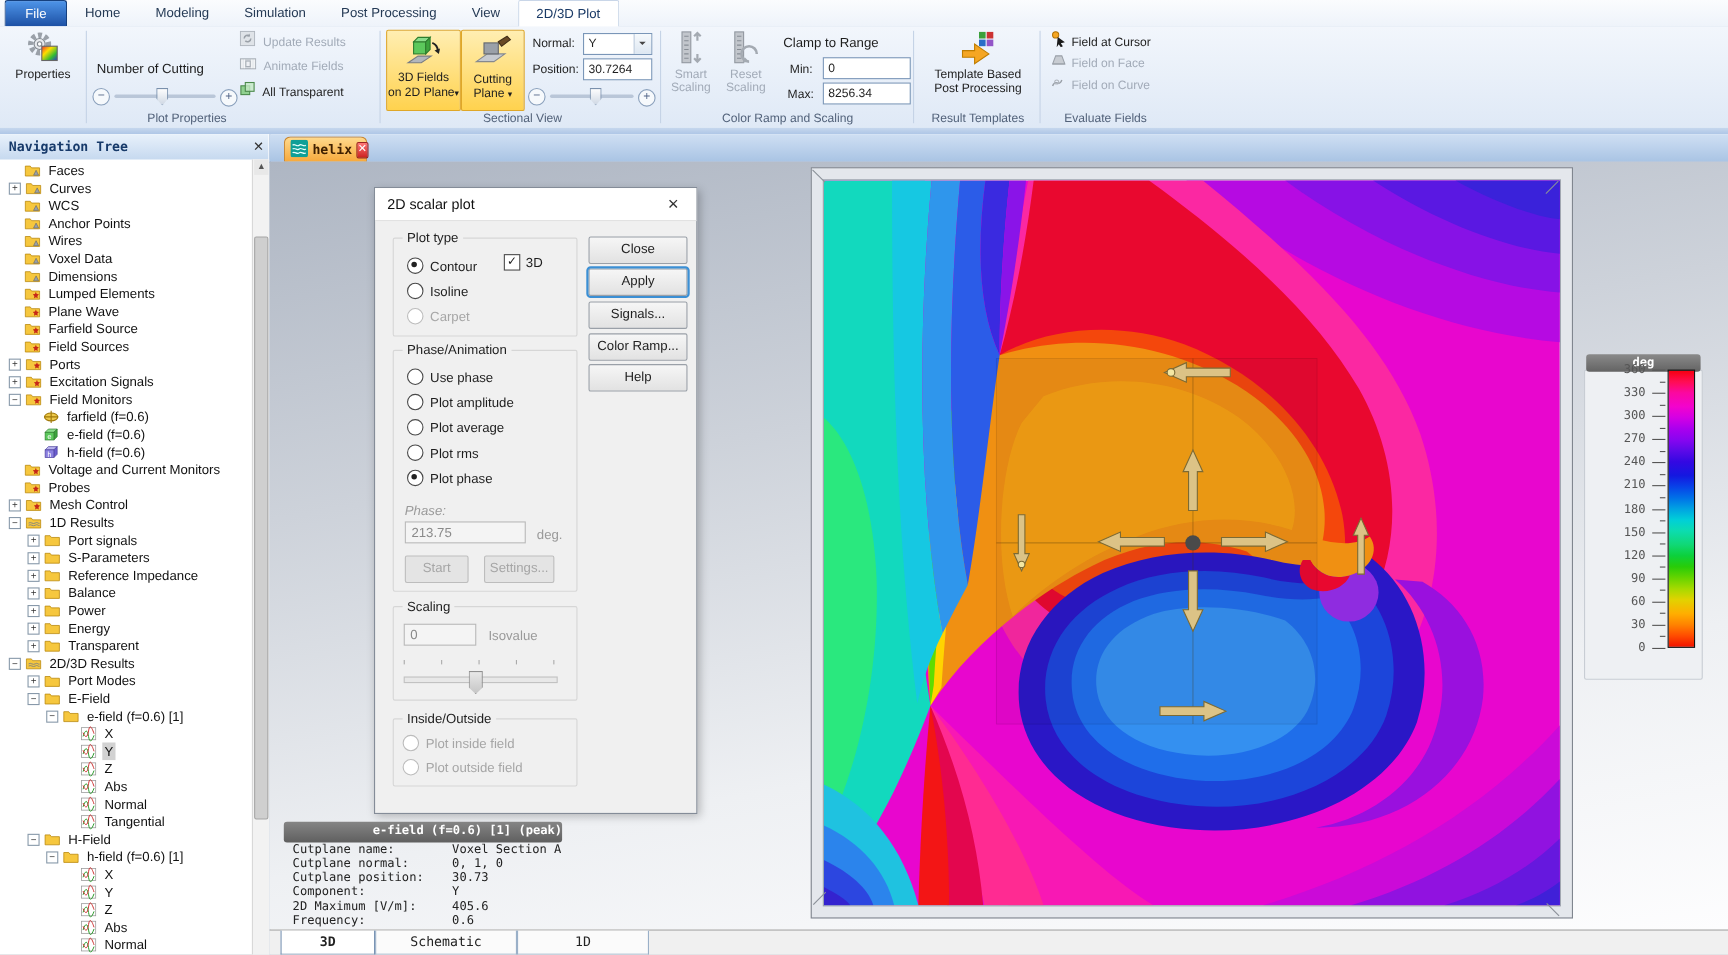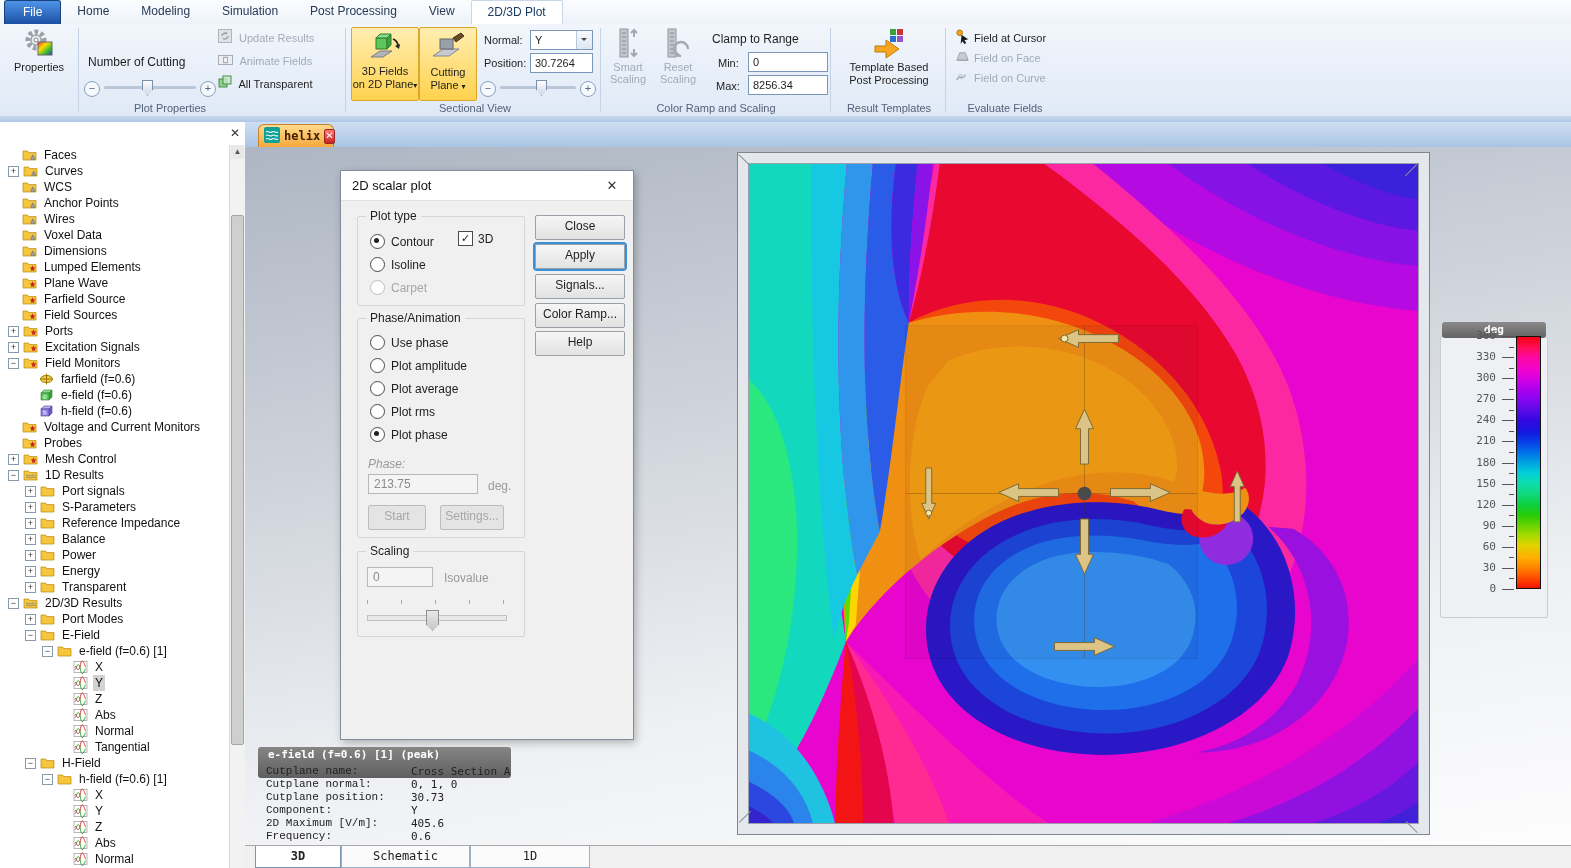--- a/index.html
+++ b/index.html
@@ -94,23 +94,23 @@
   .dbtn.dis{color:#a6a6a6;background:#e4e4e4;border-color:#bdbdbd;width:56px;}
   .dinput{position:absolute;background:#f4f4f4;border:1px solid #b8b8b8;font-size:12px;line-height:18px;padding-left:5px;color:#8a8a8a;box-sizing:border-box;}
   .dlabel{position:absolute;font-size:12px;color:#9a9a9a;}
   .sl-tick{position:absolute;width:1px;height:4px;background:#aaa;top:0;}
   .sl-track{position:absolute;height:4px;background:#e8e8e8;border:1px solid #c2c2c2;}
   .sl-thumb{position:absolute;width:11px;height:19px;background:linear-gradient(#e8e8e8,#c6c6c6);border:1px solid #909090;
             clip-path:polygon(0 0,100% 0,100% 70%,50% 100%,0 70%);}
 
   
   #infobox{left:13px;top:600px;width:260px;font-family:"DejaVu Sans Mono",monospace;}
-  #infohdr{left:0;top:0;width:253px;height:31px;background:linear-gradient(#858585,#5f5f5f);border-radius:3px;color:#fff;font-weight:bold;font-size:11px;line-height:15px;padding-left:10px;box-sizing:border-box;}
+  #infohdr{left:0;top:0;width:253px;height:19px;background:linear-gradient(#858585,#5f5f5f);border-radius:3px;color:#fff;font-weight:bold;font-size:11px;line-height:15px;padding-left:10px;box-sizing:border-box;text-align:right;}
   .info-row{display:flex;font-size:11px;color:#222;line-height:13px;}
-  .info-row .k{width:145px;flex:none;font-family:Liberation Mono, monospace;}
+  .info-row .k{width:145px;flex:none;}
 
   
   #bottombar{left:245px;top:845px;width:1326px;height:23px;background:#f0f0f0;border-top:1px solid #a8a8a8;}
   .btab{position:absolute;top:0;height:22px;background:#fbfbfb;border:1px solid #9ab0c8;border-top:none;box-sizing:border-box;
         font-family:"DejaVu Sans Mono",monospace;font-size:12px;color:#222;text-align:center;line-height:20px;}
   .btab.active{background:#fff;border-color:#7a94b4;font-weight:bold;}
 
   
   #wm1{left:1155px;top:643px;width:410px;text-align:right;font-size:34px;font-weight:bold;color:rgba(232,48,80,.8);letter-spacing:3px;font-family:"DejaVu Sans",sans-serif;}
   #wm2{left:1155px;top:688px;width:410px;text-align:right;font-size:17px;color:rgba(130,136,148,.9);letter-spacing:2px;font-family:"DejaVu Sans",sans-serif;}
@@ -276,20 +276,21 @@
         <div class="ribitem disabled" style="position: relative; left: 0px; top: 0px;"><span class="ic"><svg width="15" height="13" viewBox="0 0 16 14">
               <path d="M2 11c3-8 6 2 9-6" fill="none" stroke="#9aa0a8" stroke-width="1.4"></path>
               <circle cx="6" cy="7" r="2" fill="none" stroke="#b0b6be"></circle>
             </svg></span><span>Field on Curve</span></div>
       </div>
     <div class="glabel" style="left:950px;width:110px;">Evaluate Fields</div>
   </div>
   <div class="abs" id="ribbonline"></div>
 
   <div class="abs" id="navpanel">
+    <div class="abs" id="navheader">Navigation Tree</div>
     <div class="abs" id="navclose">✕</div>
     <div class="abs" id="treebody">
         <div class="tree-row">
           <span class="tree-sp" style="width: 22px;"></span>
           <span class="tree-ic">
             <svg viewBox="0 0 15 14">
               <path d="M1 3h4.5l1.2 1.6H14V12H1z" fill="#f6c73e" stroke="#b8860b" stroke-width=".7"></path>
               <path d="M8.5 11.3 10.8 6.8 13.1 11.3z" fill="#9aa0a8" stroke="#5a5e64" stroke-width=".5"></path>
             </svg>
           </span>
@@ -970,28 +971,39 @@
             <span class="sl-tick" style="left:34px;"></span>
             <span class="sl-tick" style="left:68px;"></span>
             <span class="sl-tick" style="left:102px;"></span>
             <span class="sl-tick" style="left:136px;"></span>
         </div>
         <div class="sl-track" style="left:9px;top:63px;width:138px;">
           <span class="sl-thumb" style="left:58px;top:-6px;"></span>
         </div>
       </div>
 
+      <div class="grp" style="left:16px;top:482px;width:166px;height:60px;">
+        <span class="legend">Inside/Outside</span>
+        <div class="radio dis" style="left:8px;top:14px;">
+            <span class="c"></span>
+            <span>Plot inside field</span>
+          </div>
+        <div class="radio dis" style="left:8px;top:36px;">
+            <span class="c"></span>
+            <span>Plot outside field</span>
+          </div>
+      </div>
     </div>
 
     <div class="abs" id="infobox">
       <div class="abs" id="infohdr">e-field (f=0.6) [1] (peak)</div>
       <div style="position:absolute;left:8px;top:18px;width:252px;" id="inforows">
           <div class="info-row">
             <span class="k">Cutplane name:</span>
-            <span>Cross Section A</span>
+            <span>Voxel Section A</span>
           </div>
           <div class="info-row">
             <span class="k">Cutplane normal:</span>
             <span>0, 1, 0</span>
           </div>
           <div class="info-row">
             <span class="k">Cutplane position:</span>
             <span>30.73</span>
           </div>
           <div class="info-row">

